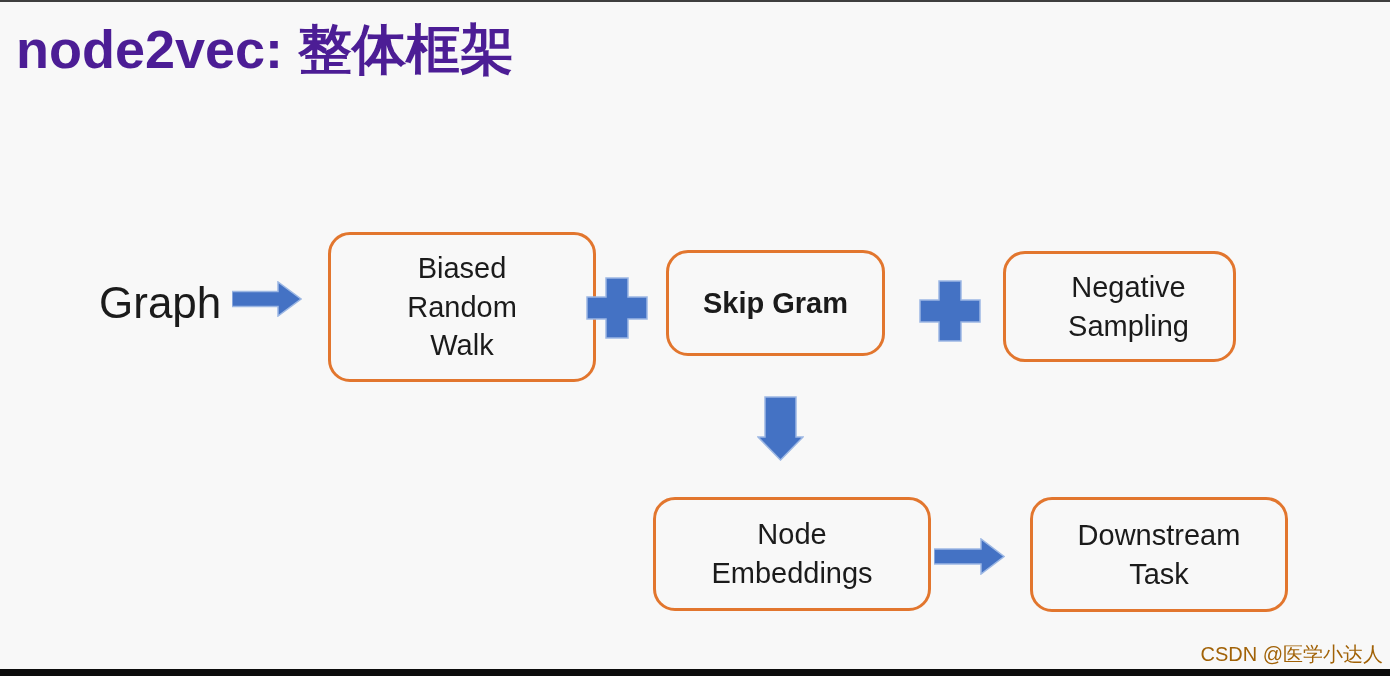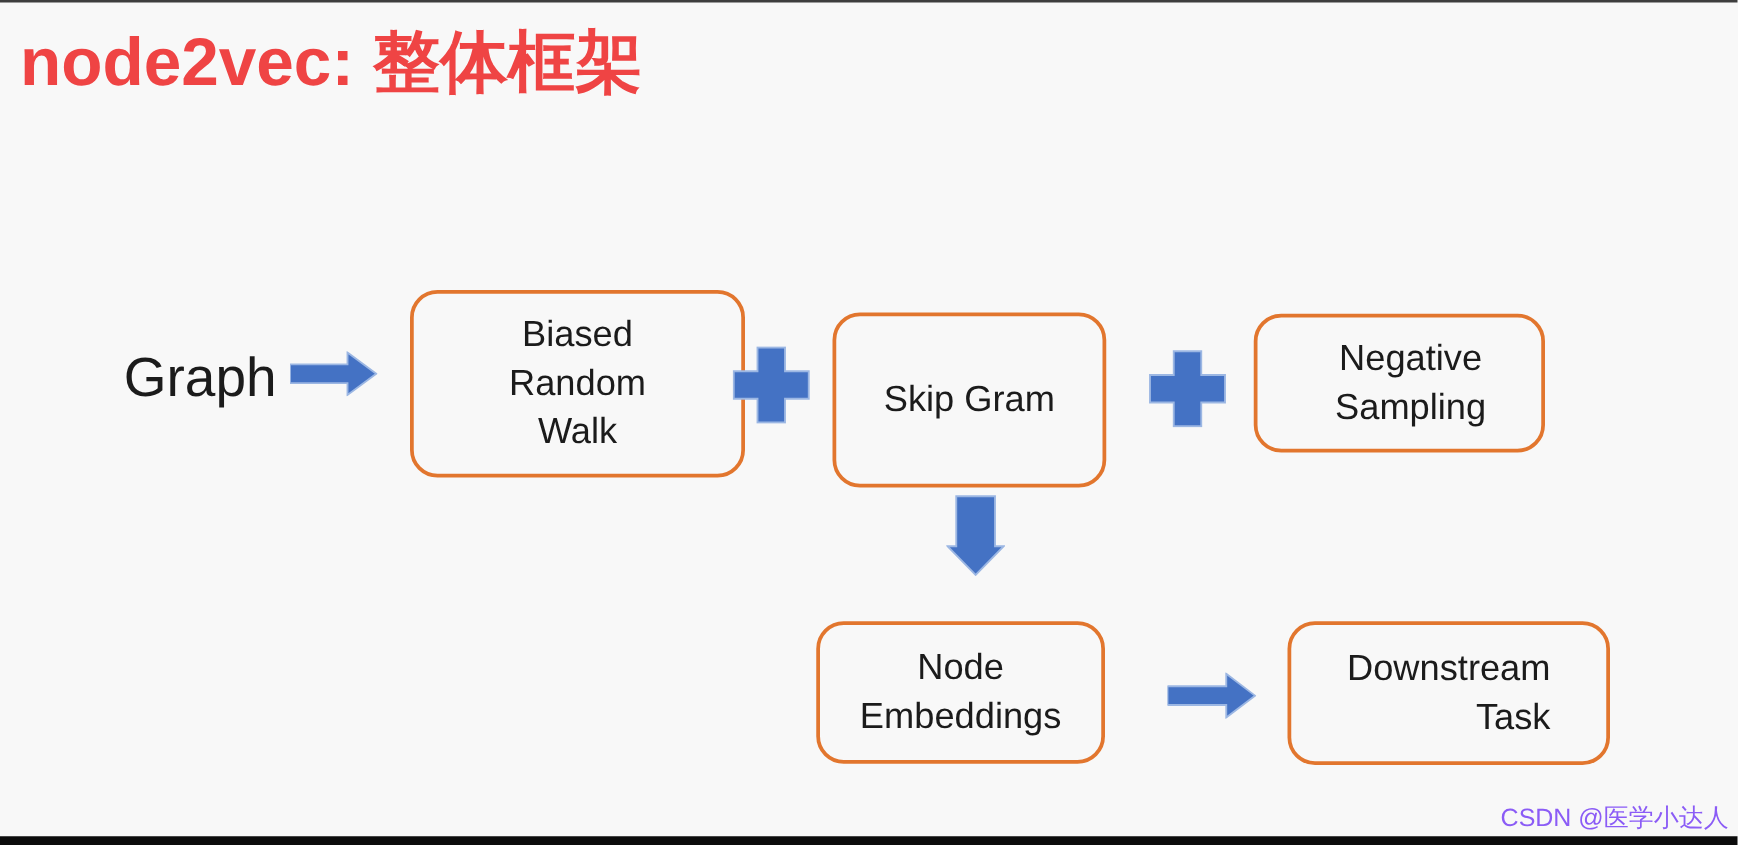--- a/index.html
+++ b/index.html
@@ -23,21 +23,21 @@
   .frame-bar-bottom {
     position: absolute; left: 0; bottom: 0;
     width: 100%; height: 7px;
     background: #0c0c0c;
   }
   .title {
     position: absolute;
     left: 16px; top: 14px;
     font-size: 54px;
     font-weight: bold;
-    color: #ef4444;
+    color: #4c1d95;
     letter-spacing: 0px;
     white-space: nowrap;
   }
   .graph-label {
     position: absolute;
     left: 99px; top: 278px;
     font-size: 44px;
     color: #1b1b1b;
     white-space: nowrap;
   }
@@ -49,39 +49,39 @@
     display: flex;
     align-items: center;
     justify-content: center;
     text-align: center;
     color: #1b1b1b;
     font-size: 29px;
     line-height: 1.33;
     white-space: pre-line;
   }
   .box-brw  { left: 328px; top: 232px; width: 268px; height: 150px; }
-  .box-sg   { left: 666px; top: 250px; width: 219px; height: 140px; }
+  .box-sg   { left: 666px; top: 250px; width: 219px; height: 106px; font-weight: bold; }
   .box-ns   { left: 1003px; top: 251px; width: 233px; height: 111px; padding-left: 18px; }
-  .box-ne   { left: 653px; top: 497px; width: 231px; height: 114px; }
-  .box-dt   { left: 1030px; top: 497px; width: 258px; height: 115px; text-align: right; }
+  .box-ne   { left: 653px; top: 497px; width: 278px; height: 114px; }
+  .box-dt   { left: 1030px; top: 497px; width: 258px; height: 115px; }
   .icon { position: absolute; }
   .icon-arrow1 { left: 232px; top: 281px; }
   .icon-plus1  { left: 586px; top: 277px; }
   .icon-plus2  { left: 919px; top: 280px; }
   .icon-arrow-down { left: 757px; top: 396px; }
   .icon-arrow2 { left: 934px; top: 538px; }
   .icon svg path {
     stroke: #9cb7e3;
     stroke-width: 1.5;
   }
   .watermark {
     position: absolute;
     right: 7px; top: 641px;
     font-size: 20px;
-    color: #8b5cf6;
+    color: #a16207;
     white-space: nowrap;
   }
 </style>
 </head>
 <body>
 
 <div class="slide">
 
   <div class="frame-bar-top"></div>
 

